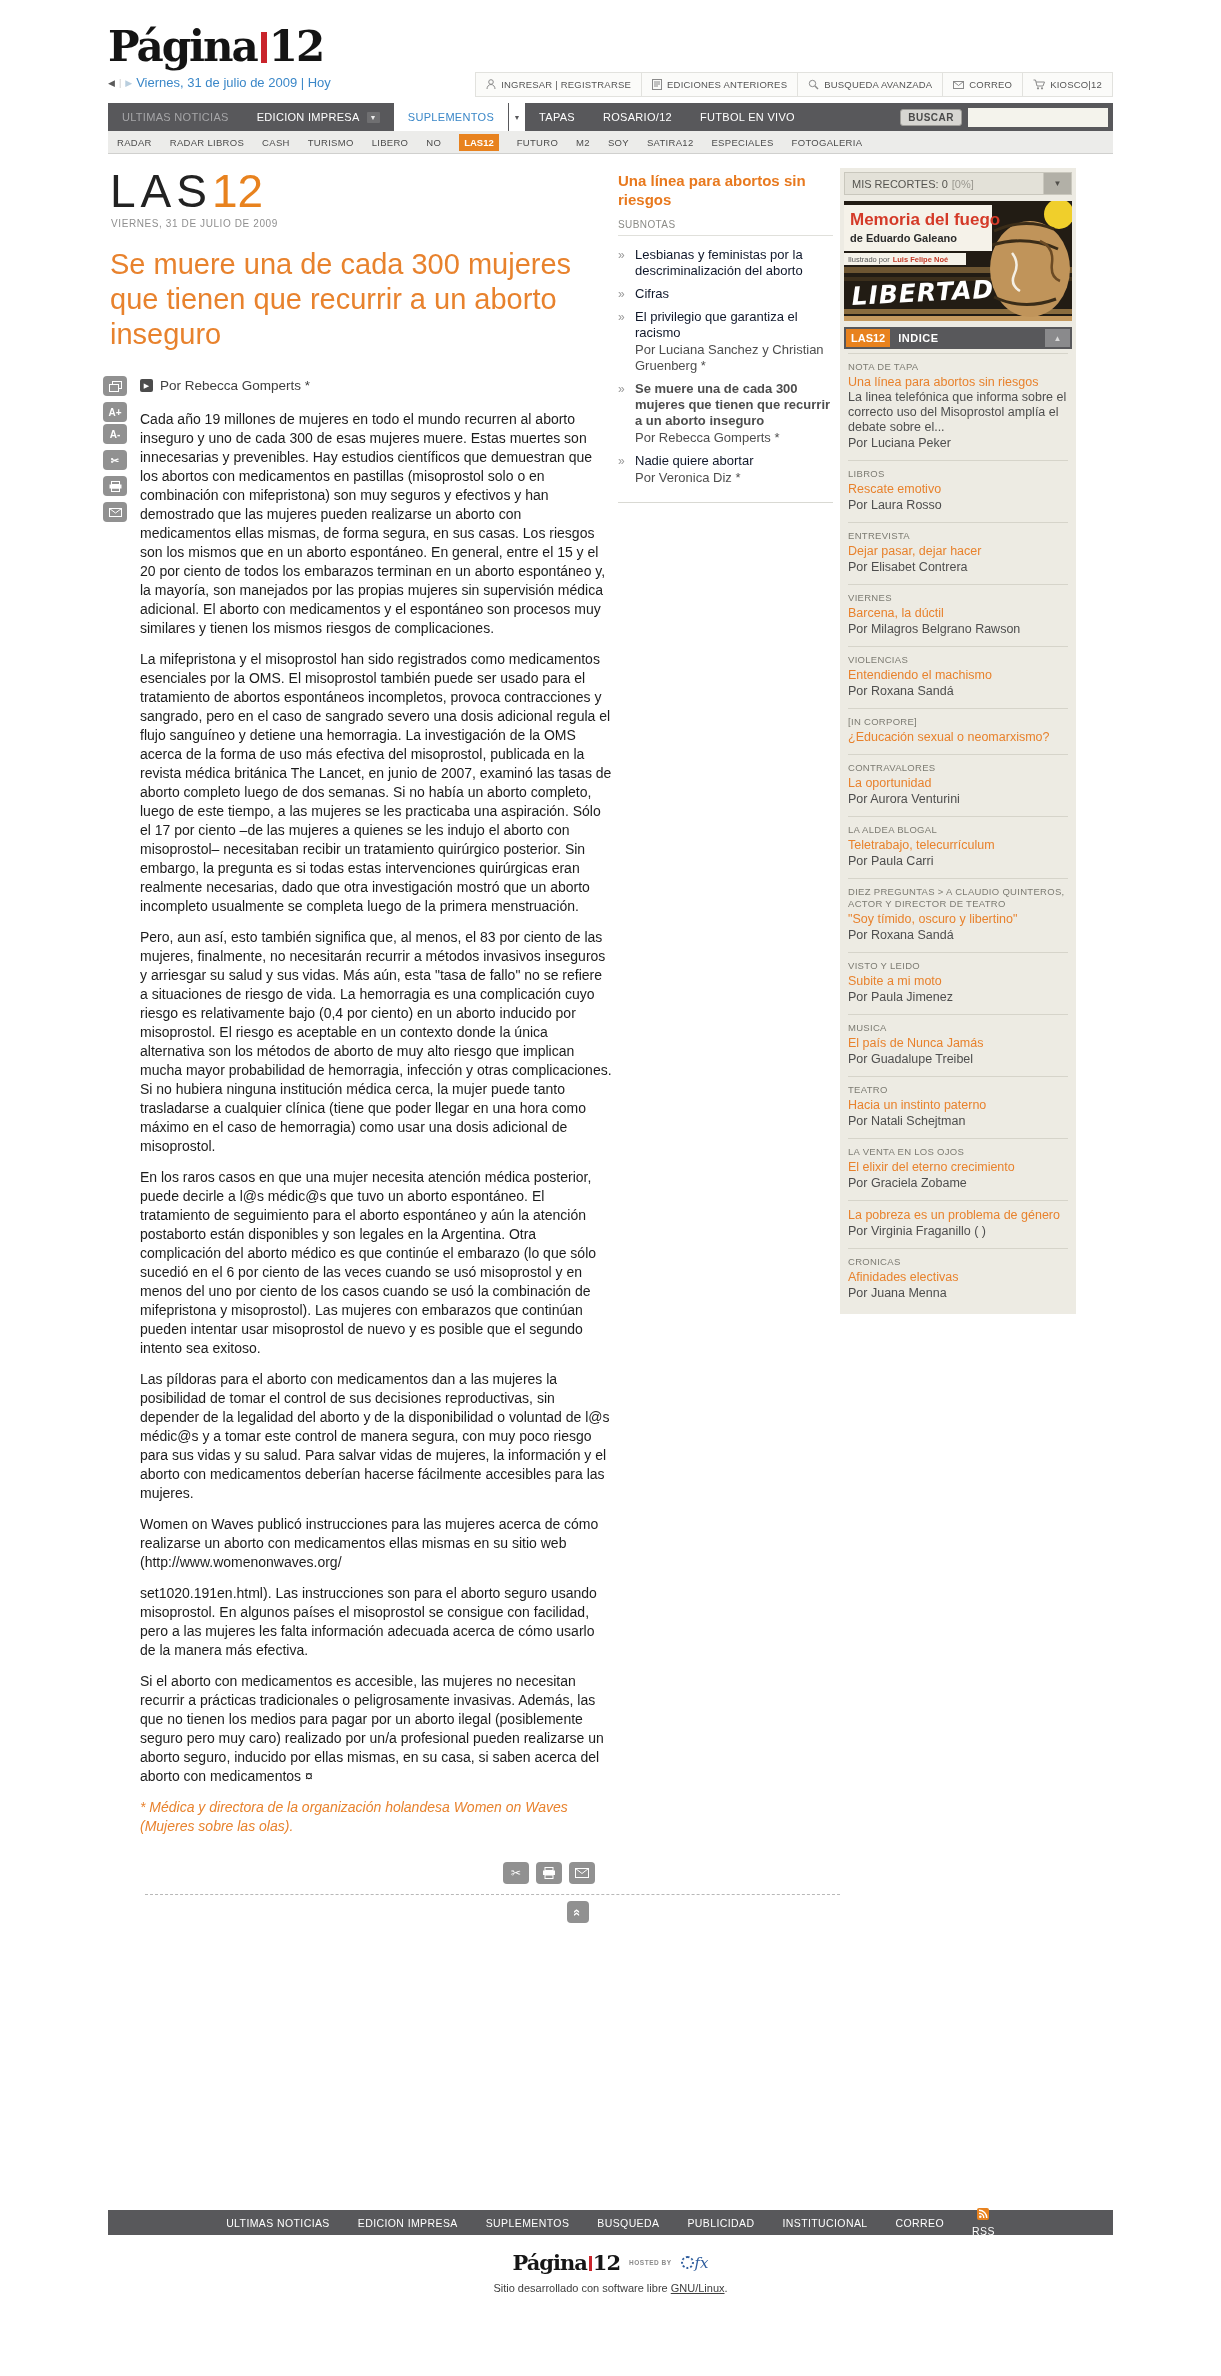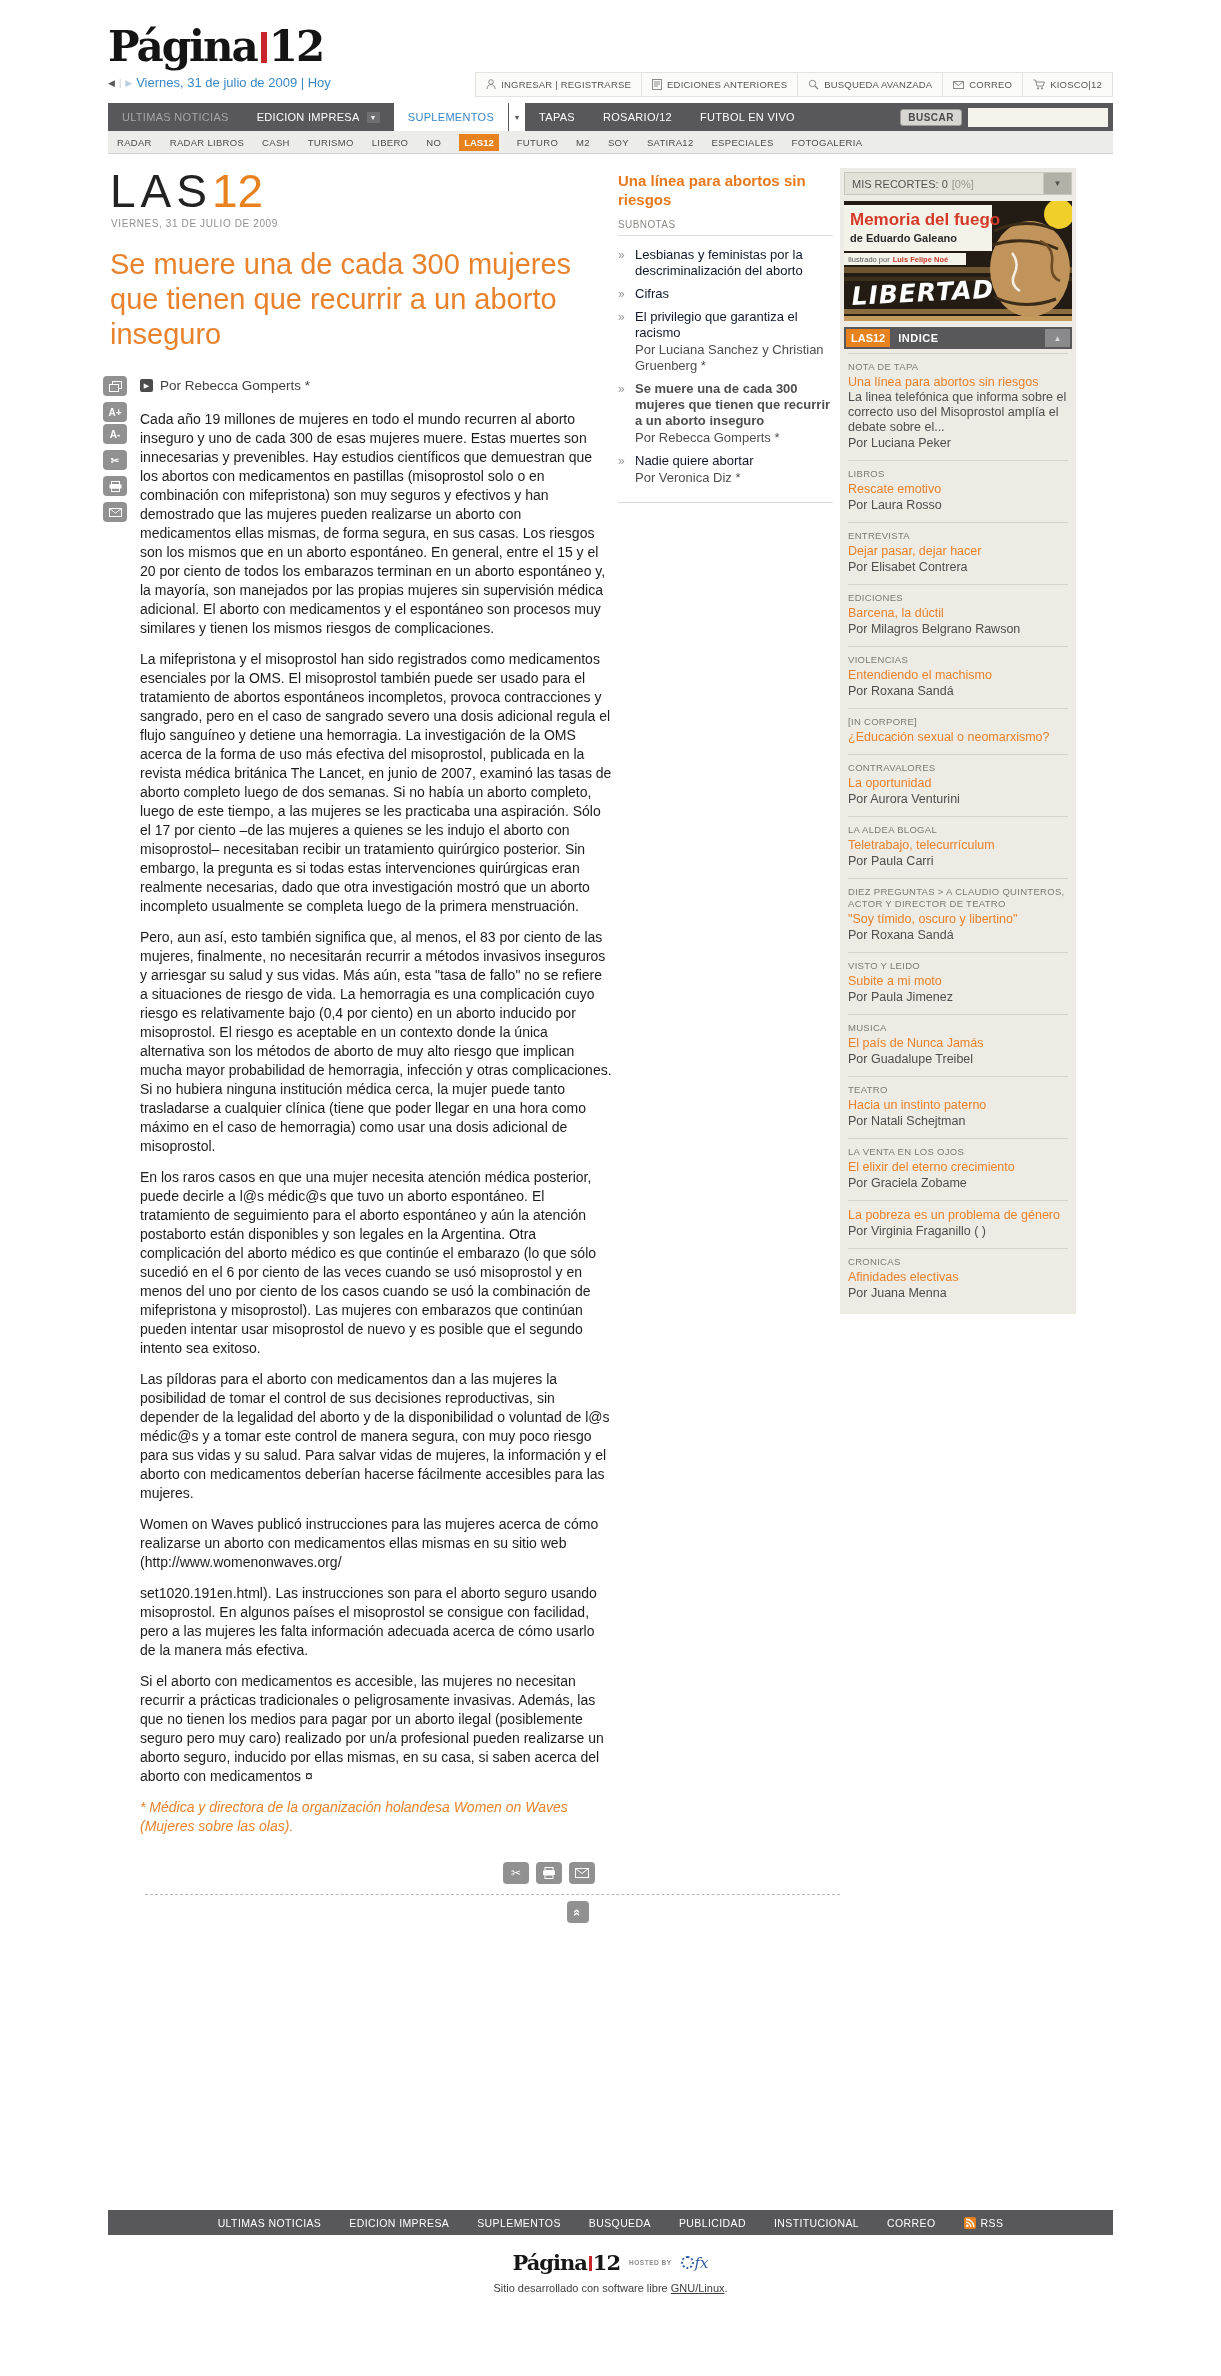--- a/index.html
+++ b/index.html
@@ -101,21 +101,21 @@
   .ix-list { padding:4px 4px 0; }
   .ix-entry { border-top:1px solid #d6d4ca; padding:7px 0 9px; }
   .ix-section { font-size:9.5px; color:#7c7b72; letter-spacing:.3px; line-height:12px; margin-bottom:2px; }
   .ix-title { display:block; color:#e8822d; font-size:12.5px; line-height:15px; }
   .ix-desc, .ix-author { color:#4e4e4e; font-size:12.5px; line-height:15px; }
   .ix-author { margin-top:1px; }
 
   
   .footer-bar { margin-top:40px; background:#58585b; height:25px; display:flex; align-items:center;
                 justify-content:center; gap:28px; font-size:10.5px; color:#fff; letter-spacing:.4px; }
-  .rss-wrap { display:flex; align-items:center; gap:5px; }
+  .rss-wrap { display:flex; align-items:center; gap:5px;flex-direction:column; }
   .footer-logos { display:flex; align-items:center; justify-content:center; gap:9px; margin-top:17px; }
   .footer-logo { font-family:"DejaVu Serif", serif; font-weight:bold; font-size:21px; letter-spacing:-1px; color:#161616; line-height:1; }
   .footer-logo .bar { display:inline-block; width:3px; height:15px; background:#c9242b; margin:0 1px 0 2px; vertical-align:-1px; }
   .hosted { font-size:6.5px; color:#8a8a8a; font-weight:bold; letter-spacing:.5px; }
   .gfx { font-family:"DejaVu Serif", serif; font-style:italic; color:#2e5d9d; font-size:15px; display:flex; align-items:center; }
   .gfx-ring { display:inline-block; width:13px; height:13px; border:2px dotted #2e5d9d; border-radius:50%; margin-right:1px; }
   .copyright { text-align:center; font-size:11px; color:#3d3d3d; margin-top:13px; }
   .copyright .lnk, .devline .lnk { text-decoration:underline; color:#3d3d3d; }
   .devline { text-align:center; font-size:11px; color:#3d3d3d; margin-top:9px; }
 </style>
@@ -376,21 +376,21 @@
           <div class="ix-section">LIBROS</div>
           <a class="ix-title">Rescate emotivo</a>
           <div class="ix-author">Por Laura Rosso</div>
         </div>
         <div class="ix-entry">
           <div class="ix-section">ENTREVISTA</div>
           <a class="ix-title">Dejar pasar, dejar hacer</a>
           <div class="ix-author">Por Elisabet Contrera</div>
         </div>
         <div class="ix-entry">
-          <div class="ix-section">EDICIONES</div>
+          <div class="ix-section">VIERNES</div>
           <a class="ix-title">Barcena, la dúctil</a>
           <div class="ix-author">Por Milagros Belgrano Rawson</div>
         </div>
         <div class="ix-entry">
           <div class="ix-section">VIOLENCIAS</div>
           <a class="ix-title">Entendiendo el machismo</a>
           <div class="ix-author">Por Roxana Sandá</div>
         </div>
         <div class="ix-entry">
           <div class="ix-section">[IN CORPORE]</div>

